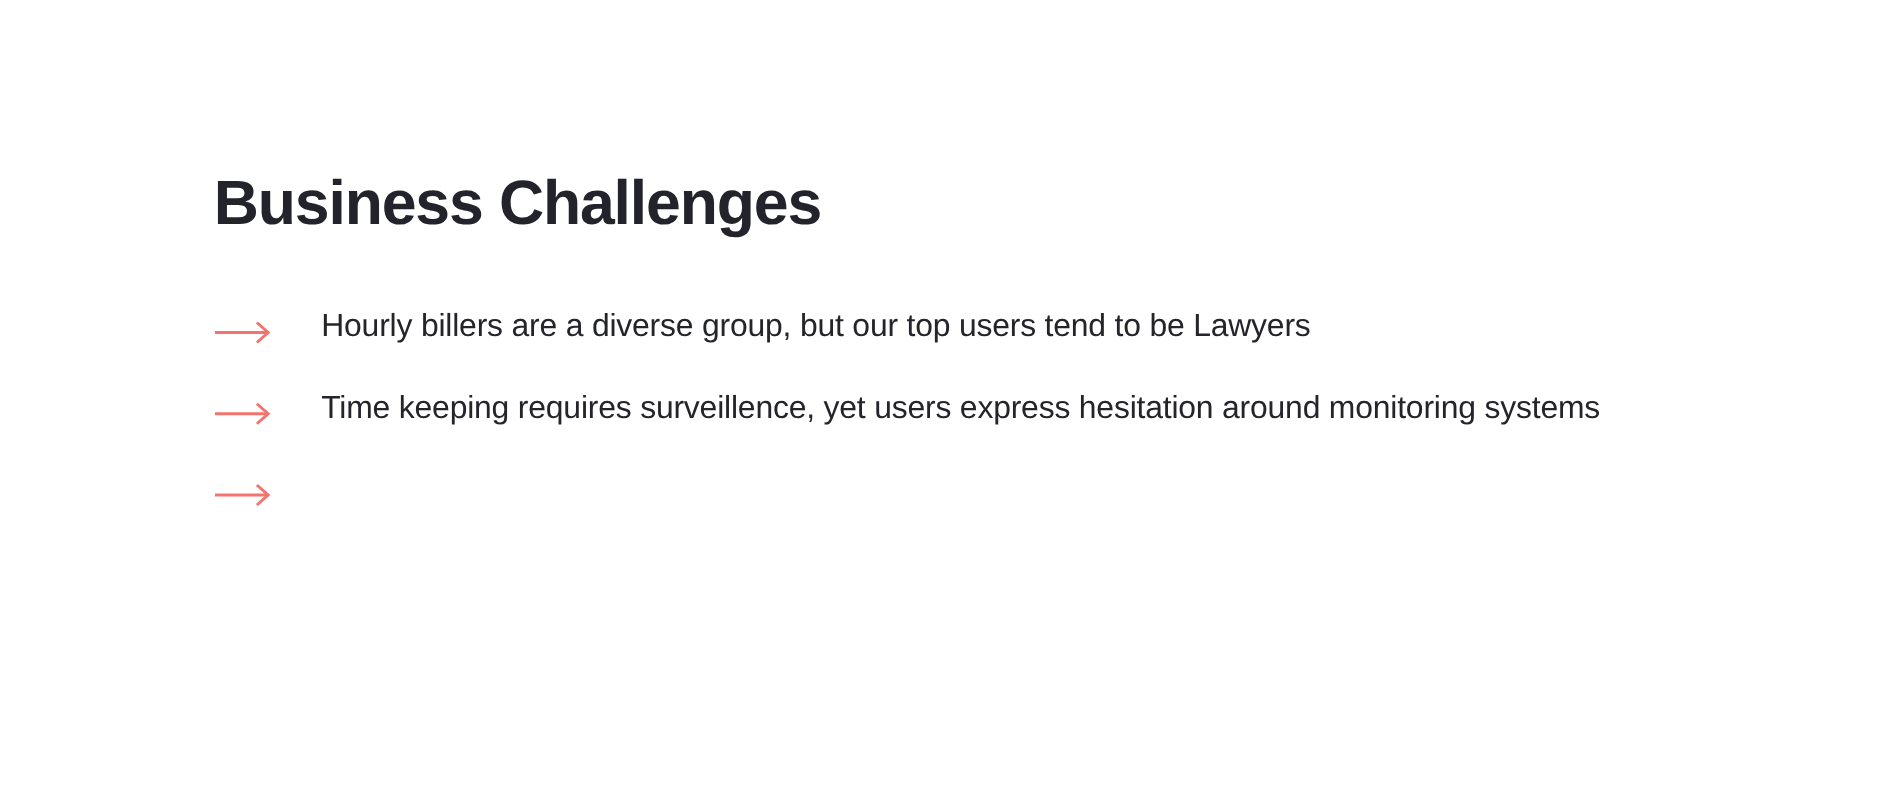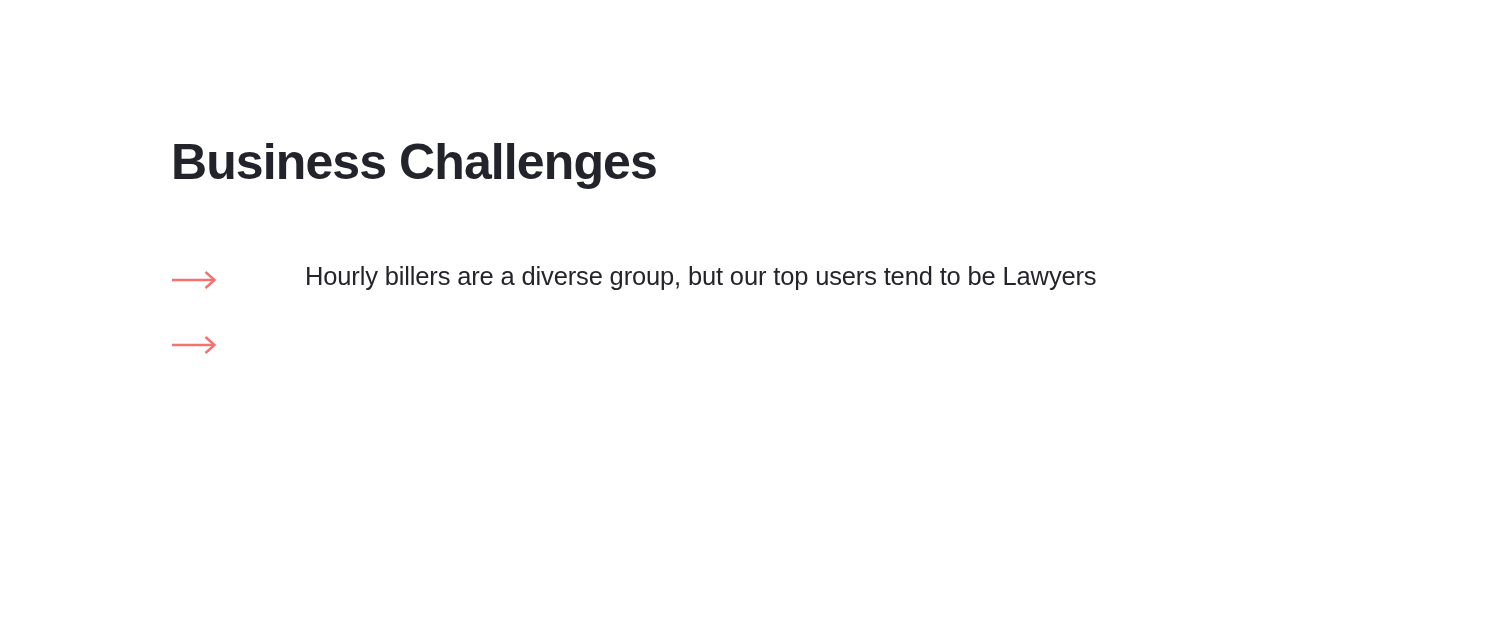--- a/index.html
+++ b/index.html
@@ -43,23 +43,22 @@
     left: 171px;
     top: 228px;
     margin: 0;
     padding: 0;
     list-style: none;
     width: 1320px;
   }
 
   .bullet-item {
     display: flex;
-    align-items: flex-end;
+    align-items: center;
     height: 65px;
-    gap: 48px;
   }
 
   .bullet-arrow {
     flex: 0 0 auto;
     width: 47px;
     height: 26px;
     margin-top: 10px;
     display: block;
   }
 
@@ -87,20 +86,29 @@
     <li class="bullet-item">
       <span class="bullet-arrow">
         <svg width="47" height="26" viewBox="0 0 47 26" fill="none" aria-hidden="true">
           <path d="M1 13 H43" stroke="#F4736E" stroke-width="2.4" stroke-linecap="butt"></path>
           <path d="M34.5 5 L43.5 13 L34.5 21" stroke="#F4736E" stroke-width="2.4" stroke-linecap="butt" stroke-linejoin="miter" fill="none"></path>
         </svg>
       </span>
       <span class="bullet-text">Hourly billers are a diverse group, but our top users tend to be Lawyers</span>
     </li>
 
+    <li class="bullet-item">
+      <span class="bullet-arrow">
+        <svg width="47" height="26" viewBox="0 0 47 26" fill="none" aria-hidden="true">
+          <path d="M1 13 H43" stroke="#F4736E" stroke-width="2.4" stroke-linecap="butt"></path>
+          <path d="M34.5 5 L43.5 13 L34.5 21" stroke="#F4736E" stroke-width="2.4" stroke-linecap="butt" stroke-linejoin="miter" fill="none"></path>
+        </svg>
+      </span>
+      <span class="bullet-text">Time keeping requires surveillence, yet users express hesitation around monitoring systems</span>
+    </li>
 
     <li class="bullet-item">
       <span class="bullet-arrow">
         <svg width="47" height="26" viewBox="0 0 47 26" fill="none" aria-hidden="true">
           <path d="M1 13 H43" stroke="#F4736E" stroke-width="2.4" stroke-linecap="butt"></path>
           <path d="M34.5 5 L43.5 13 L34.5 21" stroke="#F4736E" stroke-width="2.4" stroke-linecap="butt" stroke-linejoin="miter" fill="none"></path>
         </svg>
       </span>
     </li>
 

